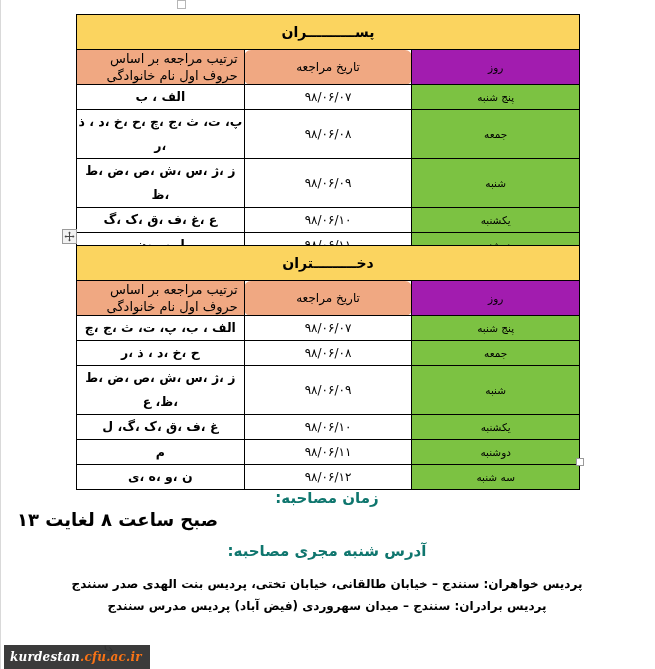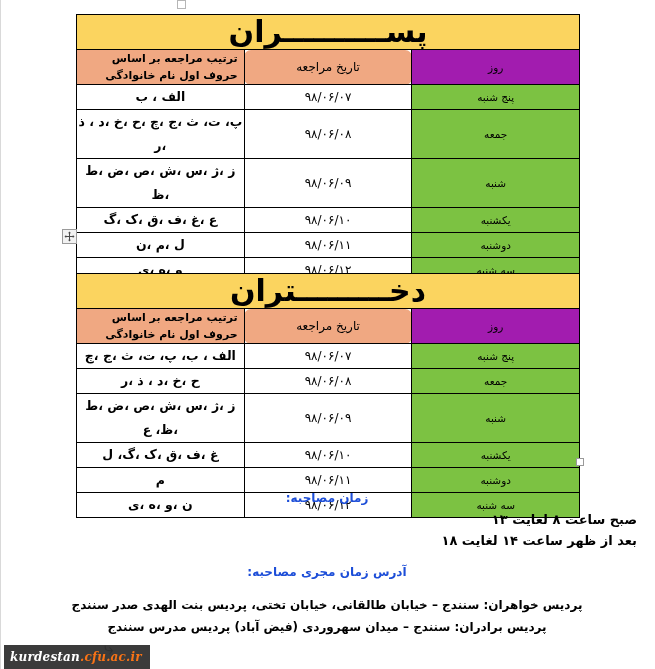--- a/index.html
+++ b/index.html
@@ -71,45 +71,45 @@
   
   .sched-table {
     position: absolute;
     border-collapse: collapse;
     table-layout: fixed;
     width: 504px;
     left: 76px;
     background: #ffffff;
   }
   #table-boys  { top: 14px; }
-  #table-girls { top: 245px; margin-top: 28px; }
+  #table-girls { top: 245px; }
 
   .sched-table td,
   .sched-table th {
     border: 1px solid #000000;
     padding: 0;
     text-align: center;
     vertical-align: middle;
     color: #000000;
   }
 
   .title-row td {
     background: #fbd45f;
     height: 34px;
-    font-size: 30px;
+    font-size: 14px;
     font-weight: bold;
     letter-spacing: 0px;
     line-height: 34px;
   }
 
   .col-head td {
     background: #f0a882;
     height: 17px;
-    font-size: 11px;
-    font-weight: bold;
+    font-size: 13px;
+    font-weight: normal;
     line-height: 17px;
   }
 
   .body-row td {
     height: 24px;
     font-size: 12.5px;
     font-weight: bold;
     line-height: 24px;
   }
 
@@ -140,30 +140,30 @@
   .notes {
     position: absolute;
     right: 18px;
     top: 488px;
     width: 620px;
     text-align: center;
     direction: rtl;
   }
   .note-line { line-height: 21px; white-space: nowrap; }
   .note-heading-center {
-    color: #1d4ed8;
-    font-weight: bold;
-    font-size: 12px;
+    color: #0f766e;
+    font-weight: bold;
+    font-size: 15px;
     text-align: center;
   }
   .note-body {
     color: #000000;
     font-weight: bold;
-    font-size: 13px;
-    text-align: right;
+    font-size: 18px;
+    text-align: left;
   }
   .note-spacer { height: 11px; }
 
   .addr-line {
     color: #000000;
     font-weight: bold;
     font-size: 12px;
     text-align: center;
     line-height: 22px;
     white-space: nowrap;
@@ -296,23 +296,22 @@
         <td class="cell-letters">ن ،و ،ه ،ی</td>
       </tr>
     </tbody>
   </table>
 
   <div class="resize-handle"></div>
 
   <div class="notes">
     <div class="note-line note-heading-center">زمان مصاحبه:</div>
     <div class="note-line note-body">صبح ساعت ۸ لغایت ۱۳</div>
-    <div class="note-line note-body">بعد از ظهر ساعت ۱۴ لغایت ۱۸</div>
     <div class="note-spacer"></div>
-    <div class="note-line note-heading-center">آدرس زمان مجری مصاحبه:</div>
+    <div class="note-line note-heading-center">آدرس شنبه مجری مصاحبه:</div>
     <div class="note-spacer"></div>
     <div class="addr-line">پردیس خواهران: سنندج – خیابان طالقانی، خیابان تختی، پردیس بنت الهدی صدر سنندج</div>
     <div class="addr-line">پردیس برادران: سنندج – میدان سهروردی (فیض آباد) پردیس مدرس سنندج</div>
   </div>
 
   <div class="watermark">
     <span class="wm-main">kurdestan</span>
       <span class="wm-tld">.cfu.ac.ir</span>
   </div>
   <div class="wm-swirl">⤷</div>

